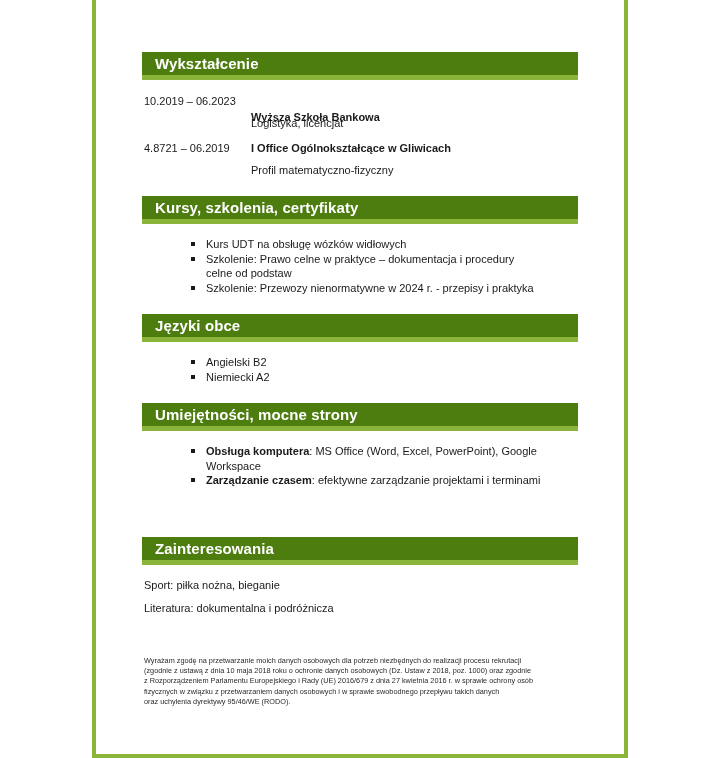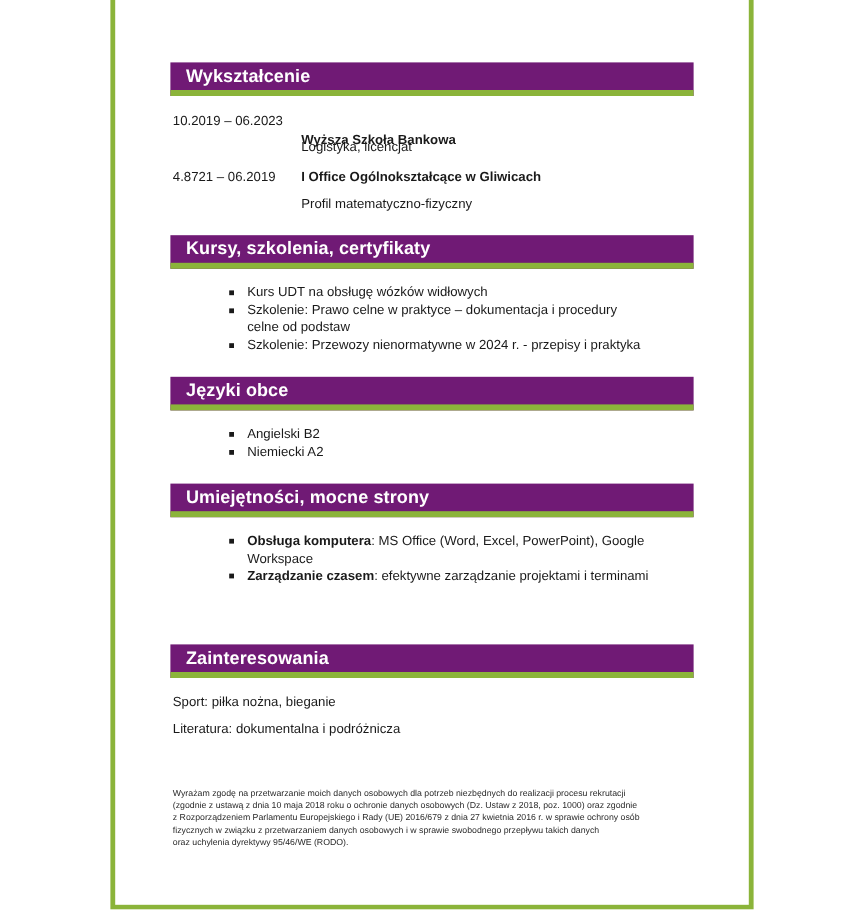--- a/index.html
+++ b/index.html
@@ -28,21 +28,21 @@
       position: absolute;
       left: 142px;
       top: 0;
       width: 436px;
     }
     .section-header {
       position: absolute;
       left: 0;
       width: 436px;
       height: 23px;
-      background: #701a75;
+      background: #4d7c0f;
       border-bottom: 5px solid #8bb43a;
     }
     .section-header span {
       position: absolute;
       left: 13px;
       top: 3px;
       color: #ffffff;
       font-weight: bold;
       font-size: 15px;
       letter-spacing: 0.1px;

